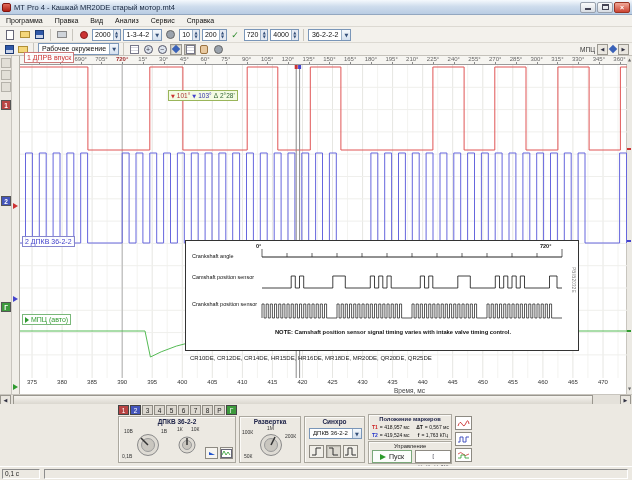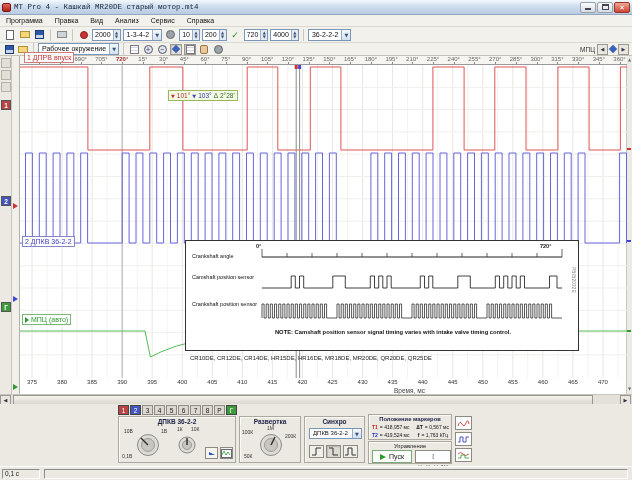--- a/index.html
+++ b/index.html
@@ -4,21 +4,21 @@
 <style>
   *{margin:0;padding:0;box-sizing:border-box;}
   html,body{width:632px;height:480px;}
   body{font-family:"Liberation Sans",sans-serif;background:#ece9e2;overflow:hidden;}
   .app{position:relative;width:632px;height:480px;background:#ece9e2;overflow:hidden;}
 
   
   .titlebar{position:absolute;left:0;top:0;width:632px;height:15px;display:flex;align-items:center;
     background:linear-gradient(#f5f9fd,#cfdded 45%,#b9cce3);border-bottom:1px solid #93a7c0;padding:0 2px;}
   .app-icon{width:9px;height:9px;background:linear-gradient(#e06a5a,#b02015);border:1px solid #801510;border-radius:2px;margin-right:3px;}
-  .title{flex:1;font-size:7.5px;color:#15243c;white-space:nowrap;overflow:hidden;font-family:Liberation Mono, monospace;}
+  .title{flex:1;font-size:7.5px;color:#15243c;white-space:nowrap;overflow:hidden;}
   .winbtns{display:flex;gap:1px;}
   .wb{width:16px;height:11px;border:1px solid #98a0ac;border-radius:2px;background:linear-gradient(#fbfbfb,#d8dde4);
     display:flex;align-items:center;justify-content:center;font-size:7px;color:#333;}
   .wb-close{background:linear-gradient(#f0a898,#cc4433);border-color:#993322;color:#fff;font-weight:bold;}
   .g-min{width:6px;height:2px;background:#445;margin-top:4px;}
   .g-max{width:7px;height:6px;border:1px solid #445;border-top-width:2px;}
 
   
   .menubar{position:absolute;left:0;top:15px;width:632px;height:12px;background:#f3f1ec;border-bottom:1px solid #dcd9d2;
     display:flex;align-items:center;font-size:7px;color:#111;}

